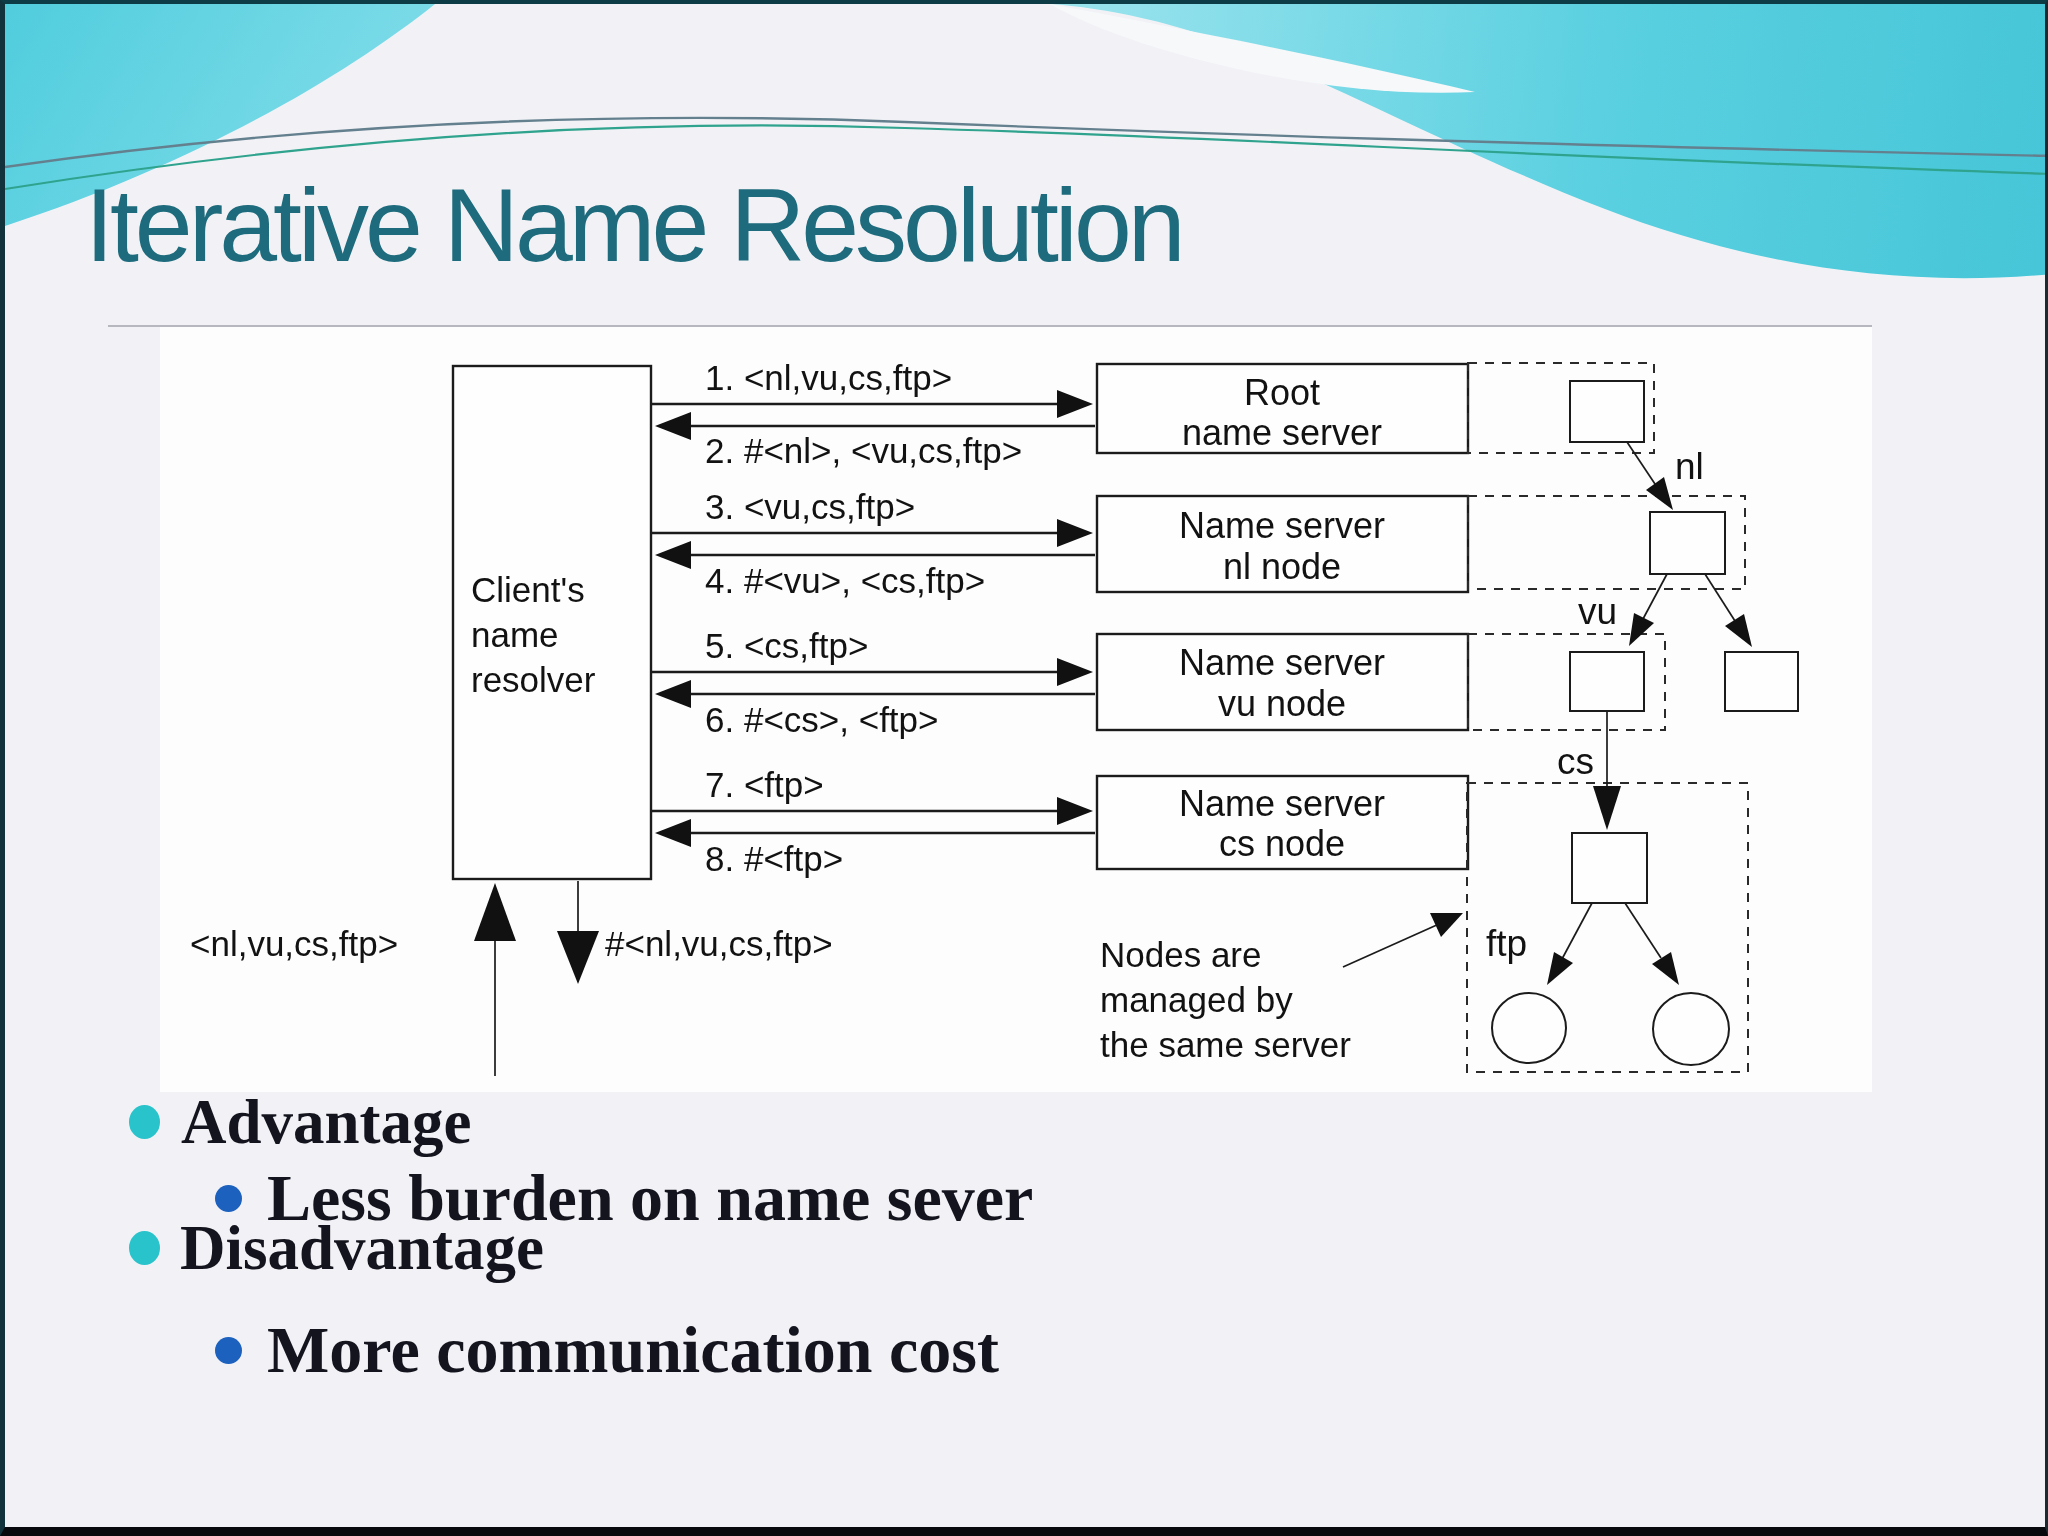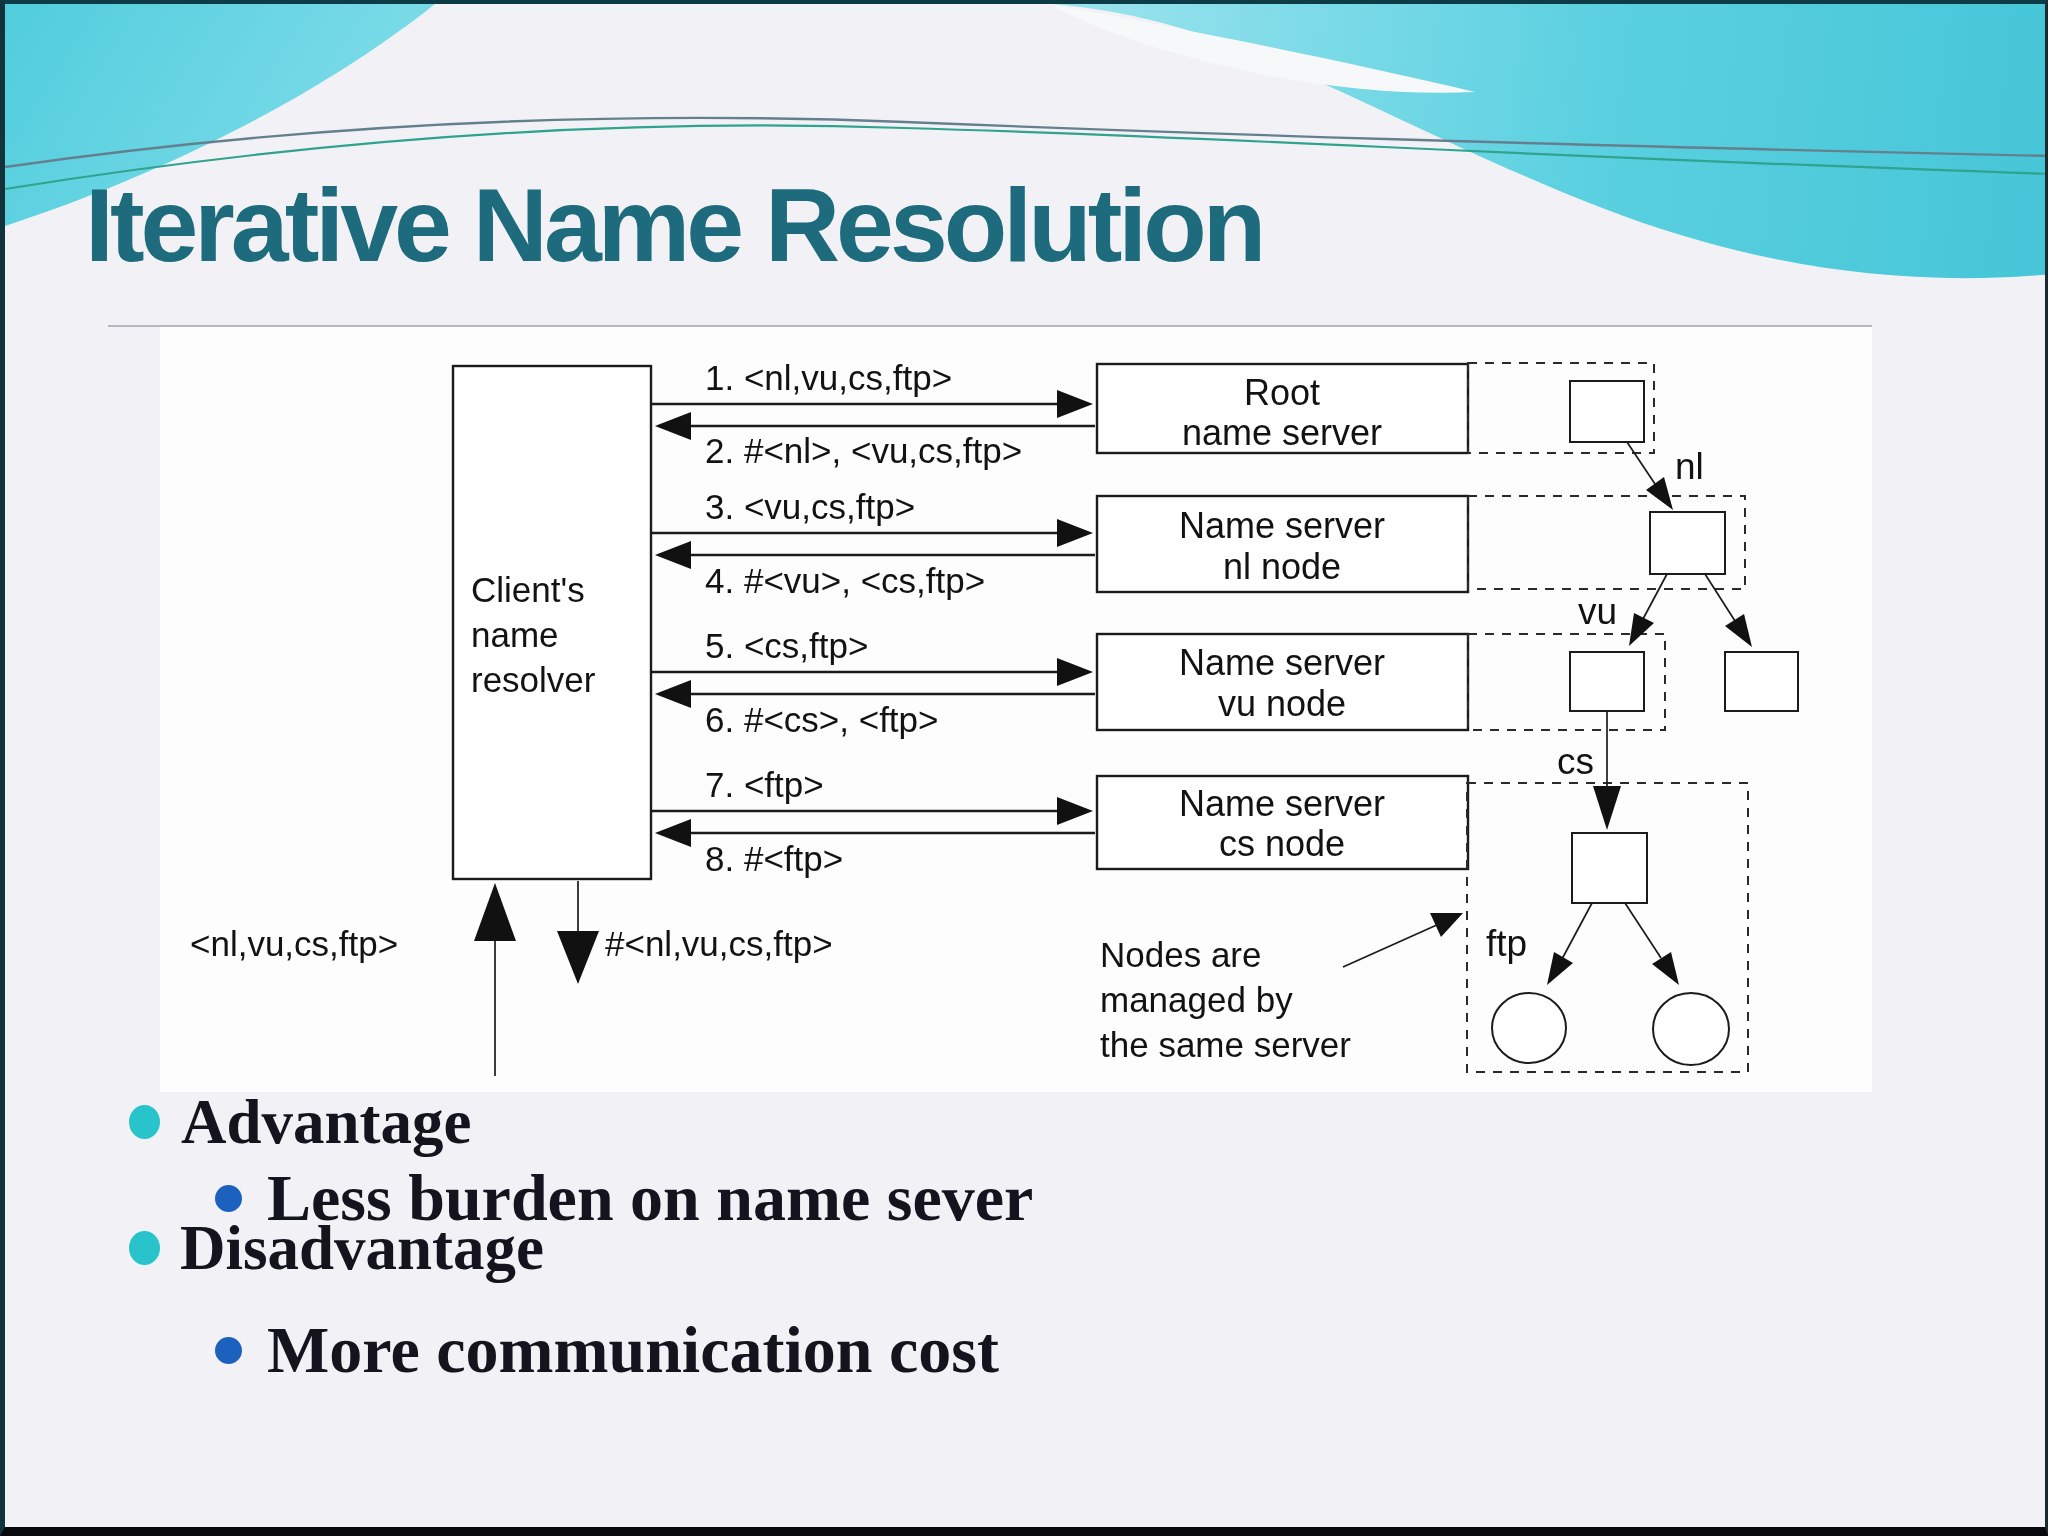--- a/index.html
+++ b/index.html
@@ -13,21 +13,21 @@
     border-top:4px solid #0d3b46;
     border-right:3px solid #1a2a30;
     border-bottom:9px solid #07090c;
     font-family:"Liberation Sans",sans-serif;
   }
   .page-title{
     position:absolute;left:80px;top:162px;
     font-family:"Liberation Sans",sans-serif;
     font-size:104px;letter-spacing:-4px;
     color:#1d6b7c;white-space:nowrap;
-    font-weight:700;
+    font-weight:400;
   }
   svg text{font-family:"Liberation Sans",sans-serif;fill:#121212;}
   .dtext{font-size:35px;}
   .stext{font-size:36px;}
   .ttext{font-size:37px;}
   .dbox{fill:#fefefe;stroke:#1b1b1b;stroke-width:2.4;}
   .tbox{fill:#fefefe;stroke:#1b1b1b;stroke-width:2;}
   .zone{fill:none;stroke:#2a2a2a;stroke-width:2;stroke-dasharray:9 8;}
   .mline{stroke:#1b1b1b;stroke-width:2.6;}
   .eline{stroke:#1b1b1b;stroke-width:1.7;}

